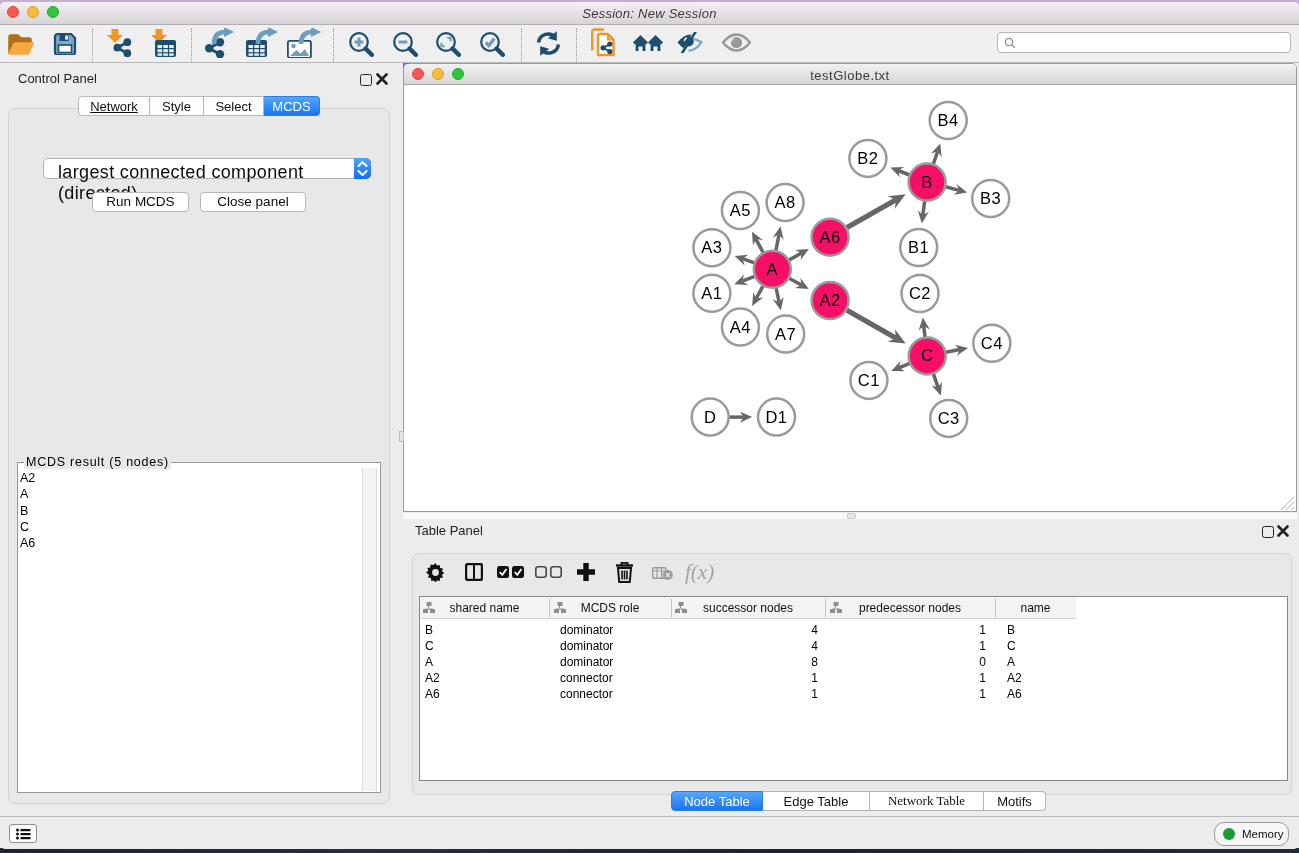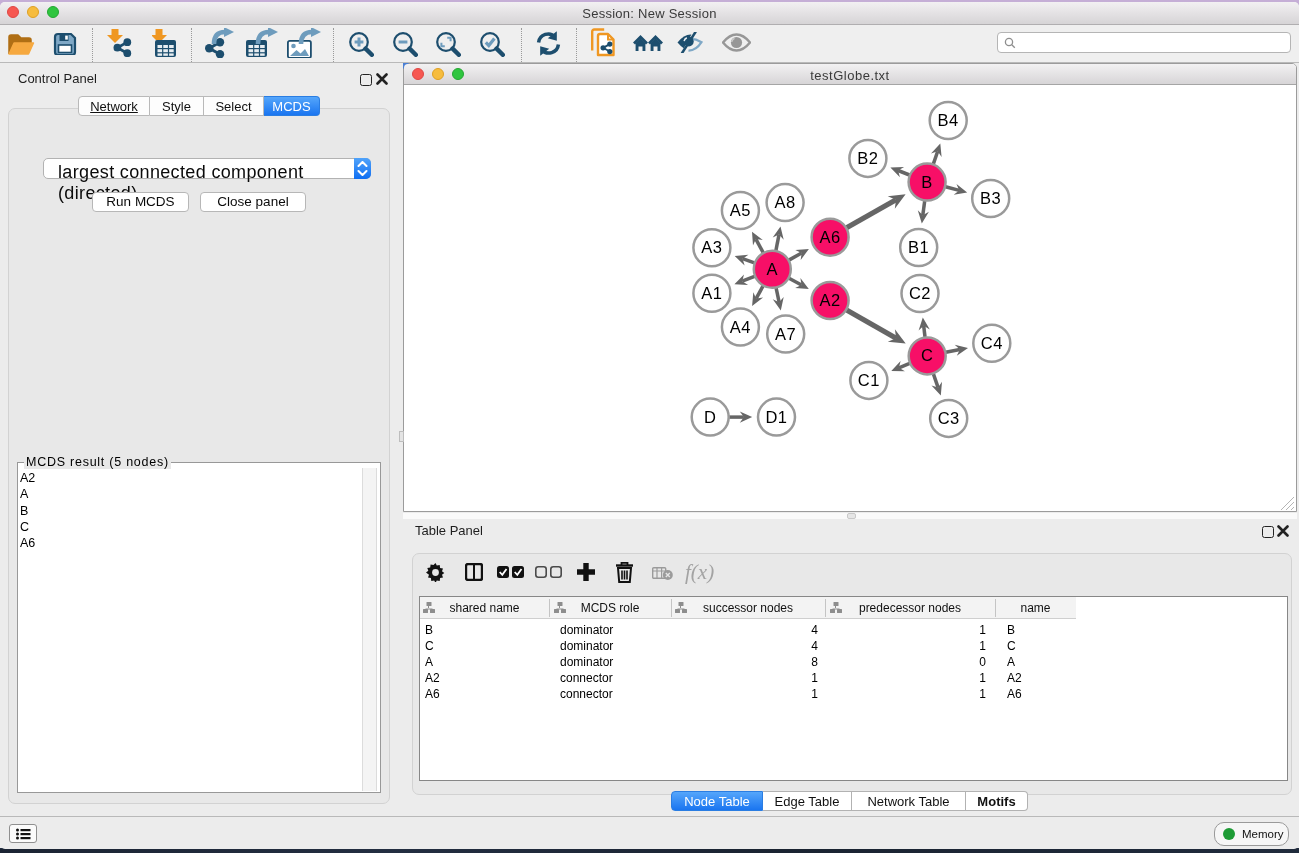--- a/index.html
+++ b/index.html
@@ -6,21 +6,21 @@
 html,body { width:1299px; height:853px; overflow:hidden; }
 body { font-family:"Liberation Sans", sans-serif; background:linear-gradient(#c5aed6 0, #c5aed6 8px, #222d40 8px); position:relative; }
 .abs { position:absolute; }
 #desktop-bottom { left:0; top:849px; width:1299px; height:4px;
   background:linear-gradient(90deg,#1b2433,#232e41 30%,#1a2331 60%,#202b3c); }
 #mainwin { left:0; top:2px; width:1299px; height:847px; background:#ececec;
   border-radius:5px 5px 5px 5px; }
 
 #titlebar { left:0; top:0; width:1299px; height:23px;
   background:linear-gradient(#f2f0f2,#d6d4d6); border-bottom:1px solid #b0aeb0;
-  border-radius:5px 5px 0 0; }
+  border-radius:5px 5px 0 0;font-style:italic; }
 .tl { position:absolute; width:12px; height:12px; border-radius:50%; top:4px; }
 #titlebar .t1 { left:7px;  background:#f65751; border:1px solid #df4744; }
 #titlebar .t2 { left:27px; background:#f6bc3e; border:1px solid #dfa023; }
 #titlebar .t3 { left:47px; background:#2fc53f; border:1px solid #24a732; }
 #titletext { left:0; top:4px; width:1299px; text-align:center; font-size:13px; color:#3a3a3a; letter-spacing:0.25px; }
 
 #toolbar { left:0; top:23px; width:1299px; height:38px; background:#efefef;
   border-bottom:1px solid #b9b9b9; }
 .tsep { position:absolute; top:3px; height:34px; width:0; border-left:1px dotted #9a9a9a; }
 .ticon { position:absolute; top:0; }
@@ -488,23 +488,23 @@
     <div class="trow" style="left:405px;top:74px;width:161px;text-align:right;">1</div>
     <div class="trow" style="left:587px;top:74px;">A2</div>
     <div class="trow" style="left:5px;top:90px;">A6</div>
     <div class="trow" style="left:140px;top:90px;">connector</div>
     <div class="trow" style="left:251px;top:90px;width:147px;text-align:right;">1</div>
     <div class="trow" style="left:405px;top:90px;width:161px;text-align:right;">1</div>
     <div class="trow" style="left:587px;top:90px;">A6</div>
   </div>
   <div id="bottom-tabs" class="abs">
     <div class="tab sel" style="width:92px;">Node Table</div>
-    <div class="tab" style="width:89px;">Edge Table</div>
-    <div class="tab" style="width:114px;">Network Table</div>
-    <div class="tab" style="width:62px;font-weight:bold;">Motifs</div>
+    <div class="tab" style="width:107px;">Edge Table</div>
+    <div class="tab" style="width:114px;font-family:Liberation Serif, serif;">Network Table</div>
+    <div class="tab" style="width:62px;">Motifs</div>
   </div>
 
   <div id="statusbar" class="abs">
     <div id="listbtn" class="abs">
         <svg style="position:absolute;left:6px;top:3px;" width="15" height="12" viewBox="0 0 15 12">
           <g fill="#111">
             <circle cx="1.5" cy="2" r="1.5"></circle>
             <circle cx="1.5" cy="6" r="1.5"></circle>
             <circle cx="1.5" cy="10" r="1.5"></circle>
             <rect x="4.5" y="1" width="10" height="2.2"></rect>

